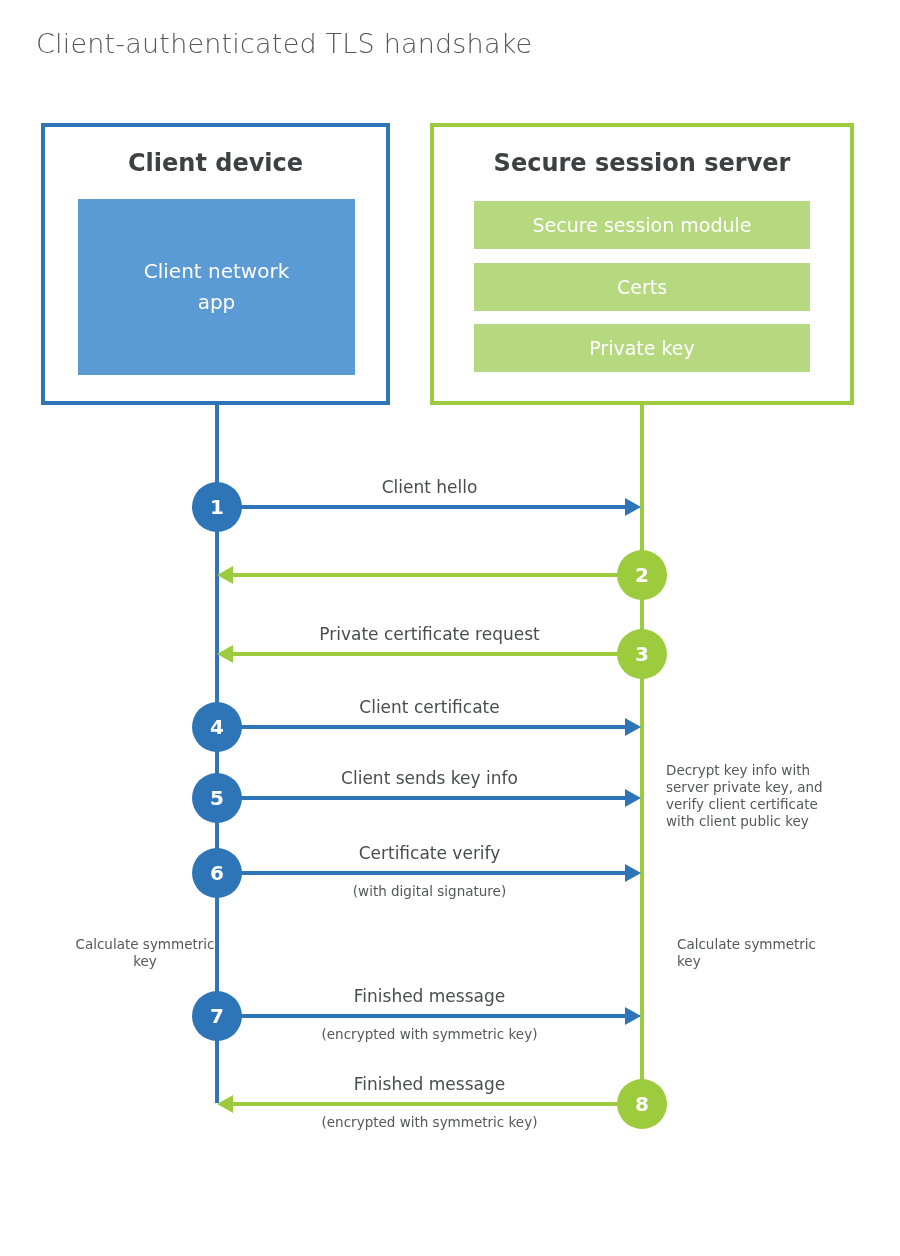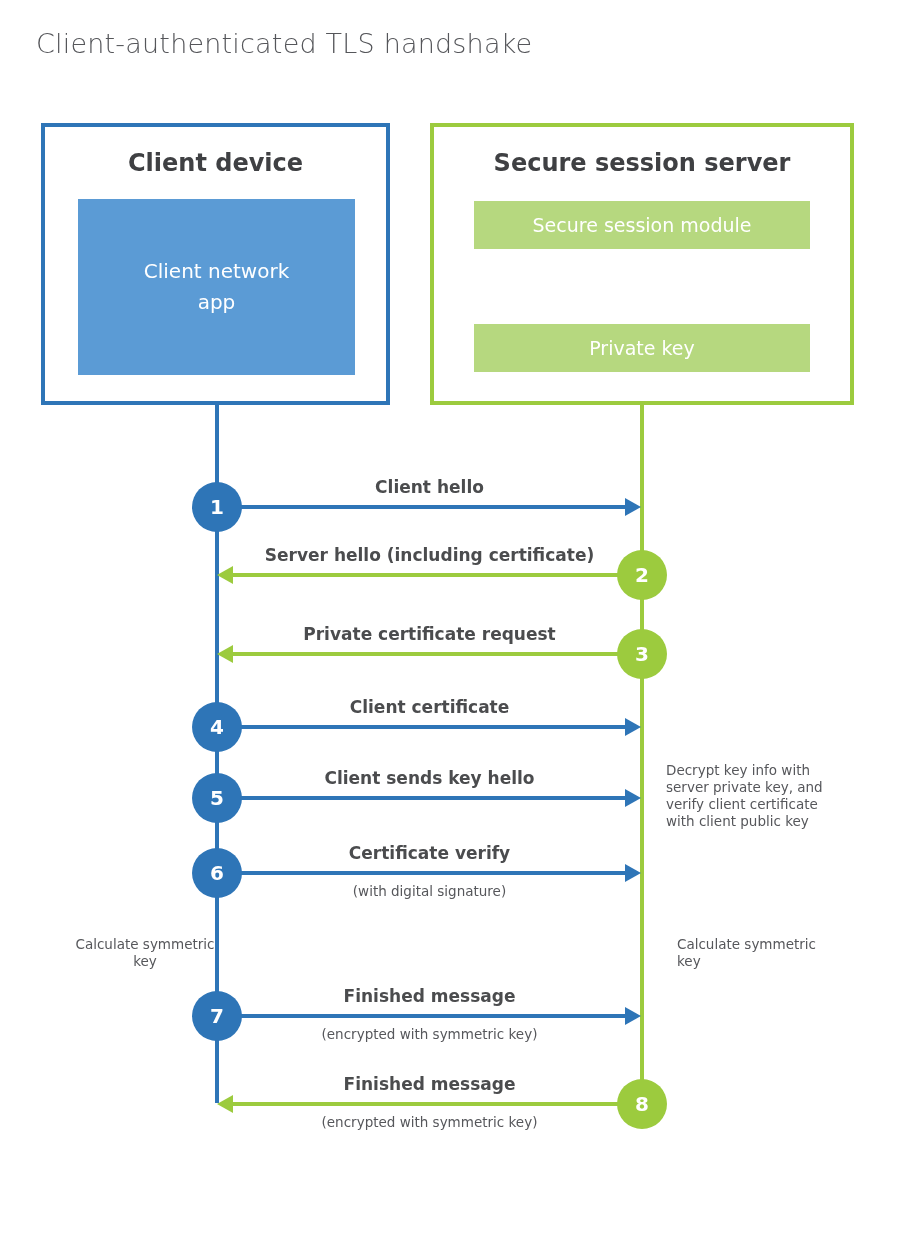--- a/index.html
+++ b/index.html
@@ -59,21 +59,21 @@
   .circle.green{background:var(--green);left:617px;}
   .aline{position:absolute;height:4px;z-index:2;}
   .aline.blue{background:var(--blue);left:217px;width:410px;}
   .aline.green{background:var(--green);left:233px;width:409px;}
   .ahead{position:absolute;width:0;height:0;z-index:2;
     border-top:9px solid transparent;border-bottom:9px solid transparent;}
   .ahead.right{left:625px;border-left:16px solid var(--blue);}
   .ahead.left{left:217px;border-right:16px solid var(--green);}
   .msg{
     position:absolute;left:217px;width:425px;height:22px;line-height:22px;
-    text-align:center;font-size:17px;color:var(--label);font-weight:bold;
+    text-align:center;font-size:17px;color:var(--label);
   }
   .sub{
     position:absolute;left:217px;width:425px;height:18px;line-height:18px;
     text-align:center;font-size:13.5px;color:var(--note);
   }
   .note{
     position:absolute;font-size:13.5px;line-height:17px;color:var(--note);
   }
   .note-decrypt{left:666px;top:762px;width:172px;text-align:left;}
   .note-calc-left{left:75px;top:936px;width:140px;text-align:center;}
@@ -92,48 +92,50 @@
   <div class="client-module">
     <span>Client network app</span>
   </div>
 
   <div class="box server-box">
     <div class="box-title">Secure session server</div>
   </div>
   <div class="server-bar bar-0">
     <span>Secure session module</span>
   </div>
+  <div class="server-bar bar-1">
+    <span>Certs</span>
+  </div>
   <div class="server-bar bar-2">
     <span>Private key</span>
   </div>
 
   <div class="lifeline blue"></div>
   <div class="lifeline green"></div>
 
   <div class="msg" style="top:476px">Client hello</div>
   <div class="aline blue" style="top:505px"></div>
   <div class="ahead right" style="top:498px"></div>
   <div class="circle blue" style="top:482px">1</div>
 
-  <div class="msg" style="top:544px">Server hello (including certificate)</div>
   <div class="aline green" style="top:573px"></div>
   <div class="ahead left" style="top:566px"></div>
   <div class="circle green" style="top:550px">2</div>
 
   <div class="msg" style="top:623px">Private certificate request</div>
   <div class="aline green" style="top:652px"></div>
   <div class="ahead left" style="top:645px"></div>
   <div class="circle green" style="top:629px">3</div>
 
   <div class="msg" style="top:696px">Client certificate</div>
   <div class="aline blue" style="top:725px"></div>
   <div class="ahead right" style="top:718px"></div>
   <div class="circle blue" style="top:702px">4</div>
 
-  <div class="msg" style="top:767px">Client sends key hello</div>
+  <div class="msg" style="top:767px">Client sends key info</div>
   <div class="aline blue" style="top:796px"></div>
   <div class="ahead right" style="top:789px"></div>
   <div class="circle blue" style="top:773px">5</div>
 
   <div class="msg" style="top:842px">Certificate verify</div>
   <div class="aline blue" style="top:871px"></div>
   <div class="ahead right" style="top:864px"></div>
   <div class="circle blue" style="top:848px">6</div>
   <div class="sub" style="top:882px">(with digital signature)</div>
 

